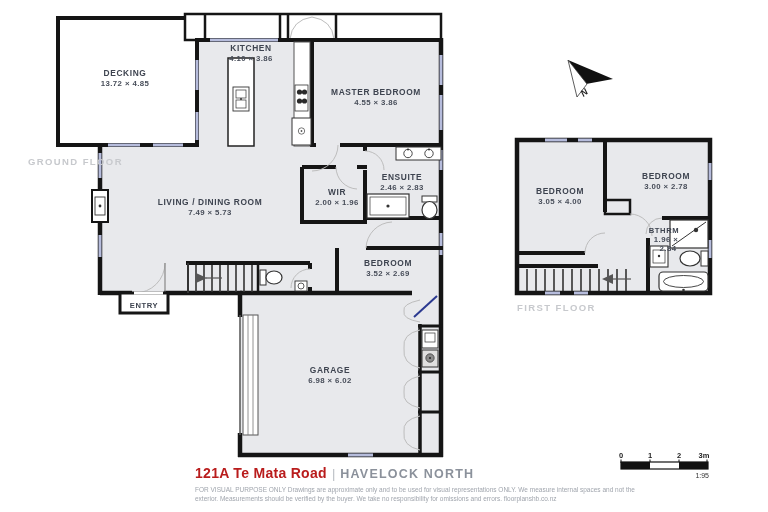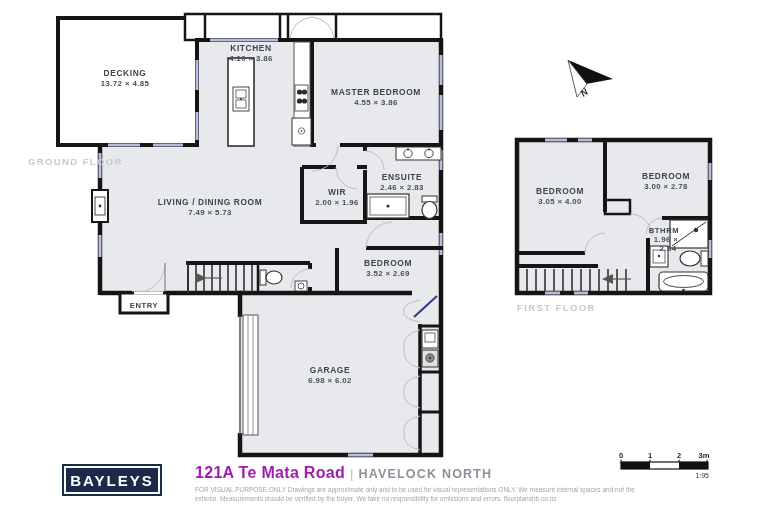--- a/index.html
+++ b/index.html
@@ -18,21 +18,21 @@
         fill:#222;text-anchor:middle;}
   .ratio{font-family:"Liberation Sans",sans-serif;font-size:7px;fill:#333;text-anchor:end;}
   .ntxt{font-family:"Liberation Sans",sans-serif;font-size:9px;font-style:italic;
         font-weight:700;fill:#222;text-anchor:middle;}
   
   .logo{position:absolute;left:62px;top:464px;width:100px;height:32px;
         background:#1b2a4a;box-shadow:inset 0 0 0 2px #fff;border:2px solid #1b2a4a;
         box-sizing:border-box;display:flex;align-items:center;justify-content:center;}
   .logo span{color:#fff;font-weight:700;font-size:15px;letter-spacing:2px;}
   .addr{position:absolute;left:195px;top:464px;white-space:nowrap;}
-  .addr .street{font-size:16px;font-weight:700;color:#a21caf;letter-spacing:.3px;margin-top:31px;}
+  .addr .street{font-size:14px;font-weight:700;color:#b91c1c;letter-spacing:.3px;margin-top:31px;}
   .addr .sep{font-size:13px;font-weight:300;color:#b9bdc3;padding:0 5px;}
   .addr .suburb{font-size:12.5px;font-weight:700;color:#8b919b;letter-spacing:1.2px;}
   .disc{position:absolute;left:195px;top:486px;width:560px;
         font-size:6.5px;line-height:8.6px;color:#a0a5ad;}
 </style>
 </head>
 <body>
 
 <div class="stage">
 
@@ -334,23 +334,20 @@
     <line x1="650" y1="459.5" x2="650" y2="463" stroke="#111" stroke-width="1"></line>
     <line x1="679" y1="459.5" x2="679" y2="463" stroke="#111" stroke-width="1"></line>
     <line x1="707" y1="459.5" x2="707" y2="463" stroke="#111" stroke-width="1"></line>
     <rect x="621" y="462" width="87" height="7" fill="#fff" stroke="#111" stroke-width="1.2"></rect>
     <rect x="621" y="462" width="29" height="7" fill="#111"></rect>
     <rect x="679" y="462" width="29" height="7" fill="#111"></rect>
     <text class="ratio" x="709" y="478">1:95</text>
   </g>
 </svg>
 
-  <div class="logo">
-    <span>BAYLEYS</span>
-  </div>
 
   <div class="addr">
     <span class="street">121A Te Mata Road</span><span class="sep">|</span><span class="suburb">HAVELOCK NORTH</span>
   </div>
 
   <div class="disc">
     <div>FOR VISUAL PURPOSE ONLY Drawings are approximate only and to be used for visual representations ONLY. We measure internal spaces and not the</div>
     <div>exterior. Measurements should be verified by the buyer. We take no responsibility for omissions and errors. floorplanshb.co.nz</div>
   </div>
 

